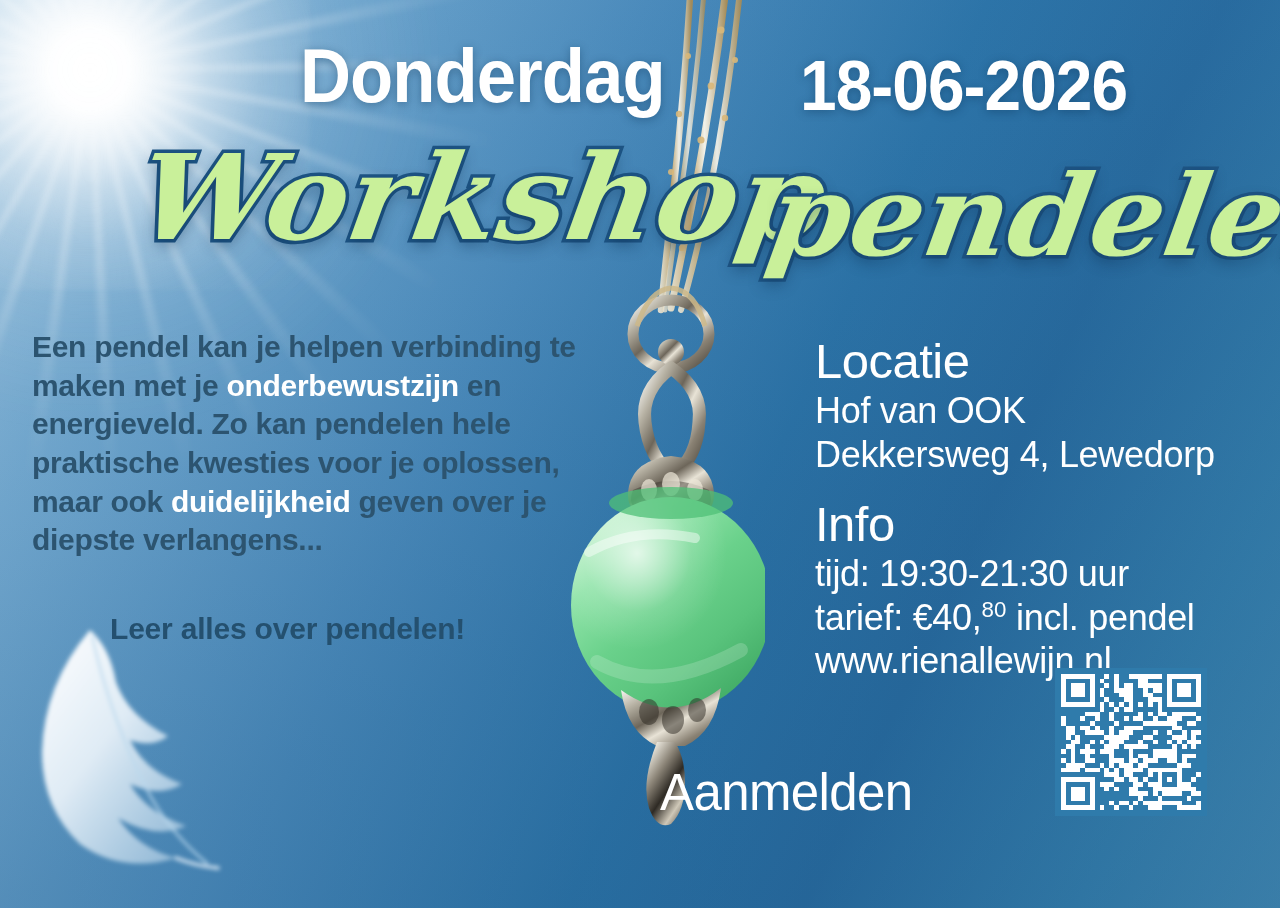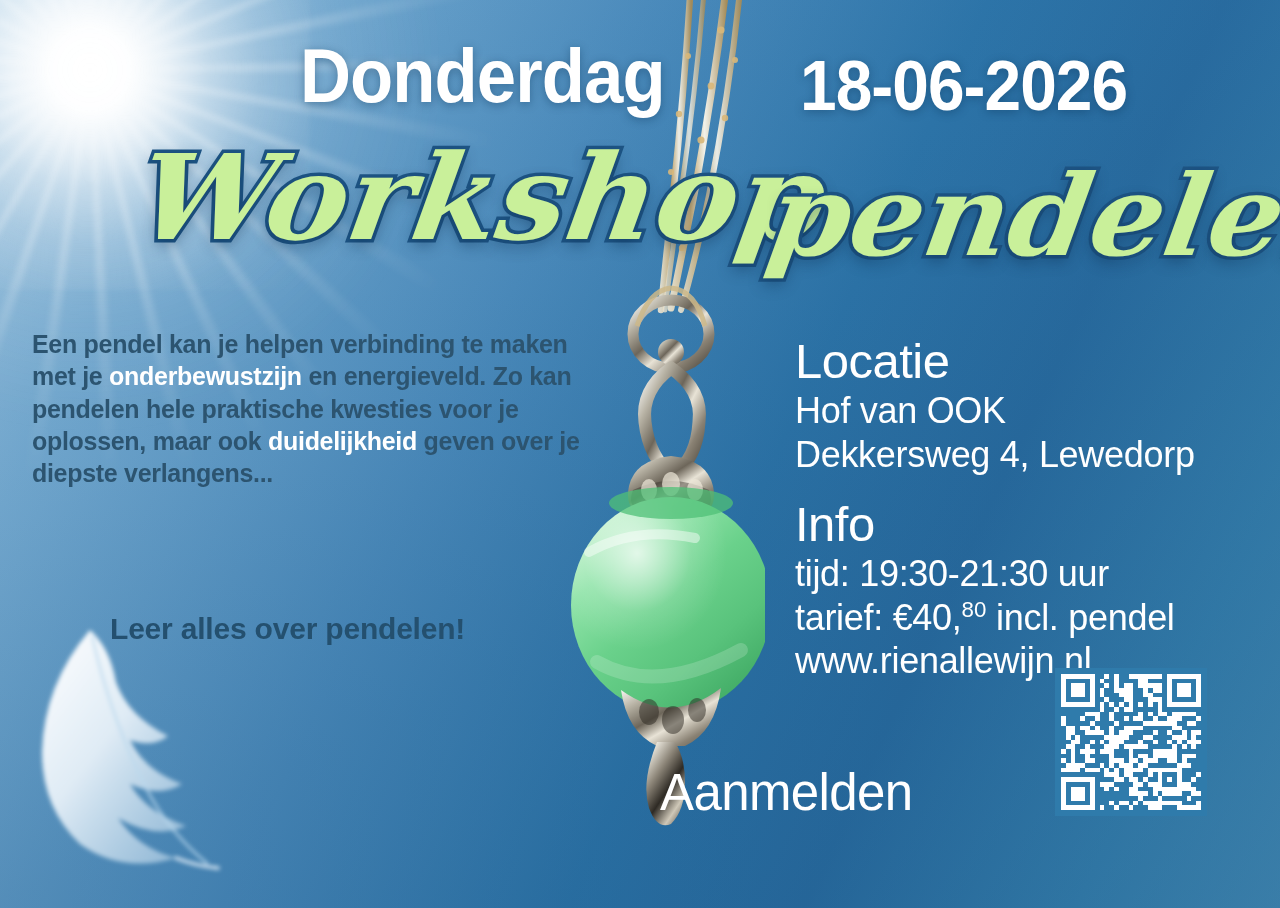--- a/index.html
+++ b/index.html
@@ -95,33 +95,33 @@
     transform-origin:left center;
   }
   .script-pendelen{
     left:770px;top:150px;font-size:112px;
     transform:skewX(-9deg) scaleX(1.04);
     transform-origin:left center;
   }
   
   .body-copy{
     position:absolute;left:32px;top:328px;width:560px;
-    font-size:25px;font-weight:bold;line-height:1.29;
+    font-size:30px;font-weight:bold;line-height:1.29;
     color:#2c5470;
     letter-spacing:-0.3px;
   }
   .body-copy .hl{color:#ffffff;}
   .tagline{
     position:absolute;left:110px;top:612px;
     font-size:30px;font-weight:bold;color:#24506f;
     letter-spacing:-0.2px;white-space:nowrap;
   }
   
   .col-right{position:absolute;left:795px;top:336px;width:470px;color:#ffffff;}
-  .blk{margin-bottom:22px;}
+  .blk{margin-bottom:22px;margin-left:20px;}
   .blk-head{
     font-size:49px;font-weight:normal;line-height:1.05;
     letter-spacing:-0.5px;margin-bottom:2px;
   }
   .blk-line{
     font-size:36px;line-height:1.21;letter-spacing:-0.3px;
     white-space:nowrap;
   }
   sup.cents{font-size:0.62em;vertical-align:super;letter-spacing:0;}
   

